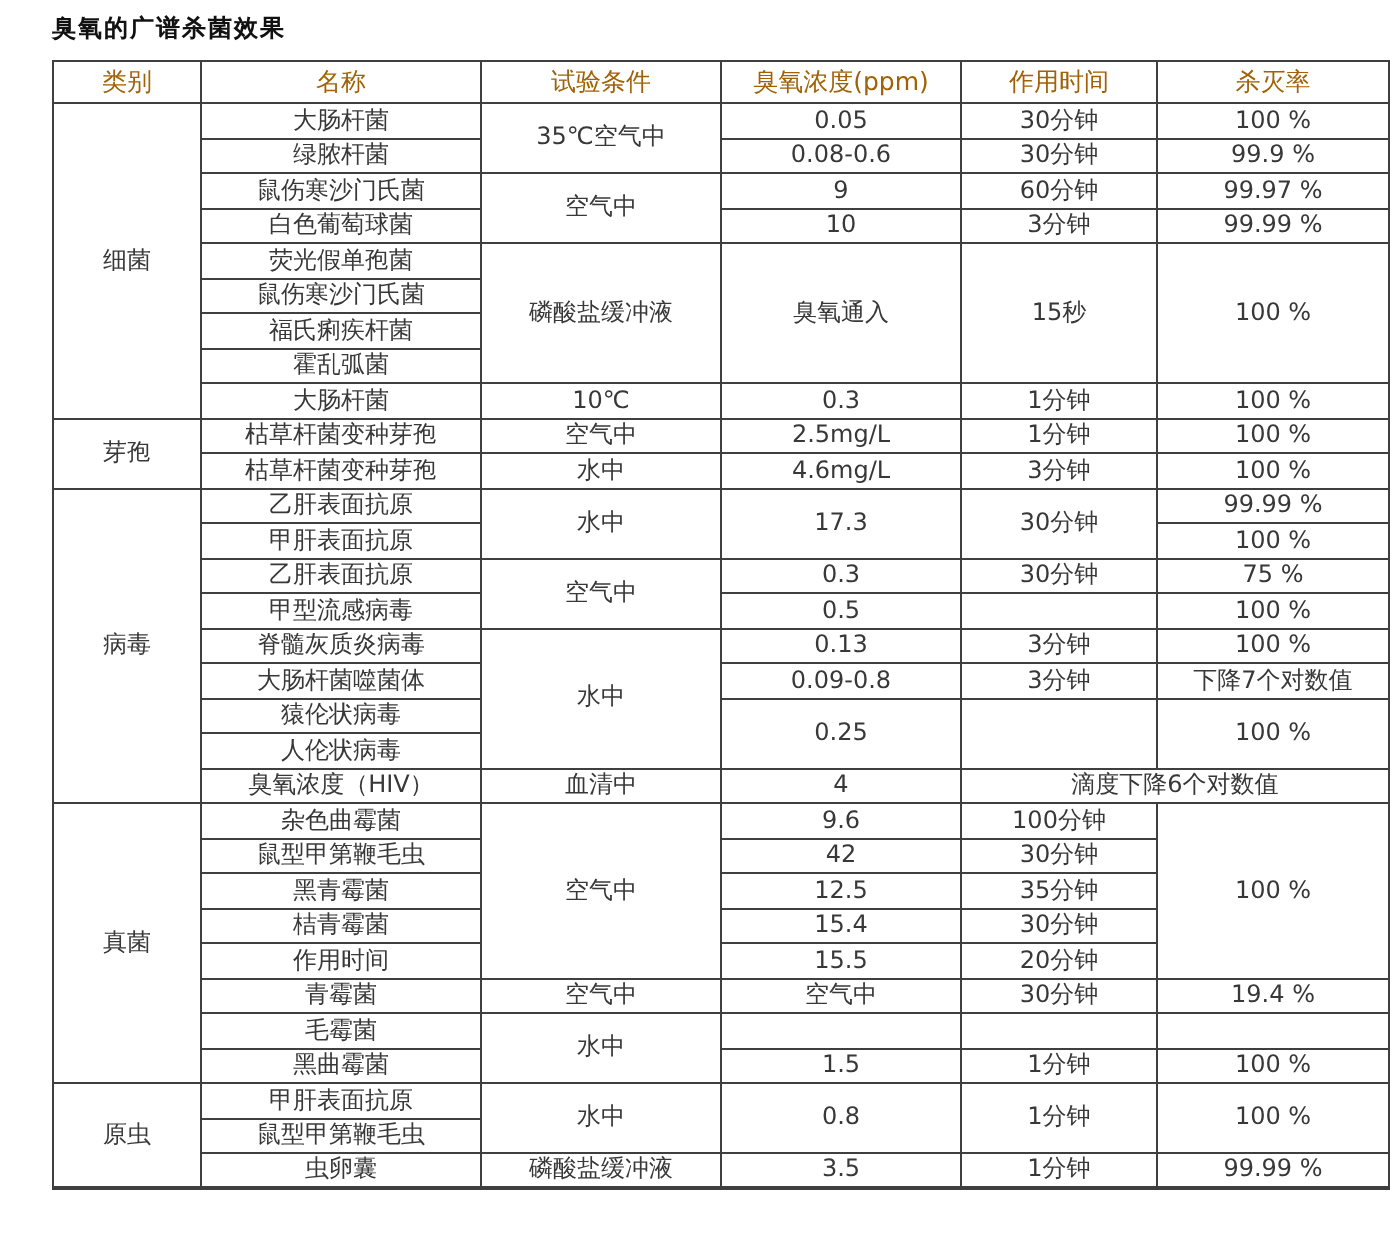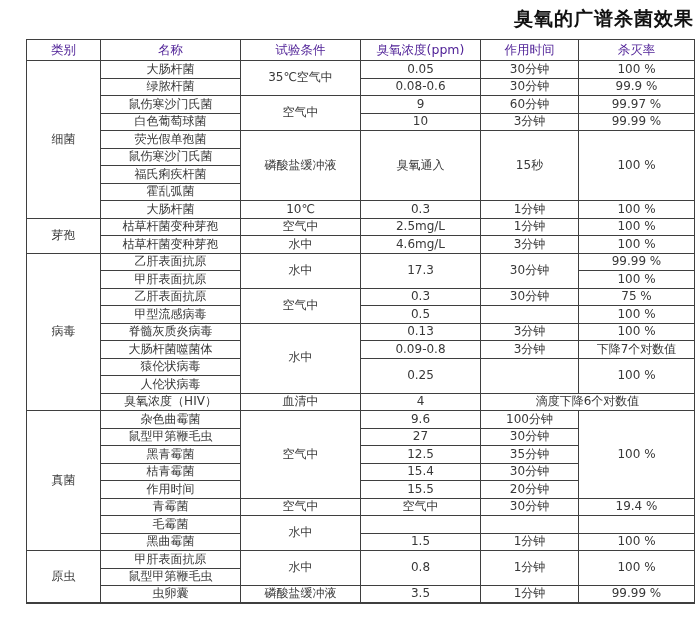--- a/index.html
+++ b/index.html
@@ -11,26 +11,25 @@
   .page {
     position: relative;
     width: 696px;
     height: 617px;
     box-sizing: border-box;
     padding: 6px 2px 0 26px;
     background: #ffffff;
     overflow: hidden;
   }
   .doc-title {
-    font-size: 19px;
+    font-size: 12px;
     font-weight: bold;
     color: #111111;
     margin: 0 0 7px 0;
     letter-spacing: 1px;
-    text-align: right;
   }
   table.ozone-table {
     border-collapse: collapse;
     table-layout: fixed;
     width: 668px;
     border: 1px solid #3f3f3f;
     border-bottom: 2px solid #3f3f3f;
   }
   table.ozone-table th,
   table.ozone-table td {
@@ -43,21 +42,21 @@
     padding: 0 2px;
     height: 17.5px;
     line-height: 1.1;
     overflow: hidden;
     white-space: nowrap;
     box-sizing: border-box;
   }
   table.ozone-table thead th {
     height: 21px;
     font-size: 12.5px;
-    color: #4c1d95;
+    color: #a16207;
   }
   col.c-category { width: 74px; }
   col.c-name     { width: 140px; }
   col.c-cond     { width: 120px; }
   col.c-conc     { width: 120px; }
   col.c-time     { width: 98px; }
   col.c-rate     { width: 116px; }
 </style>
 </head>
 <body>
@@ -206,21 +205,21 @@
         <tr>
           <td rowspan="8">真菌</td>
           <td>杂色曲霉菌</td>
           <td rowspan="5">空气中</td>
           <td>9.6</td>
           <td>100分钟</td>
           <td rowspan="5">100 %</td>
         </tr>
         <tr>
           <td>鼠型甲第鞭毛虫</td>
-          <td>27</td>
+          <td>42</td>
           <td>30分钟</td>
         </tr>
         <tr>
           <td>黑青霉菌</td>
           <td>12.5</td>
           <td>35分钟</td>
         </tr>
         <tr>
           <td>桔青霉菌</td>
           <td>15.4</td>

